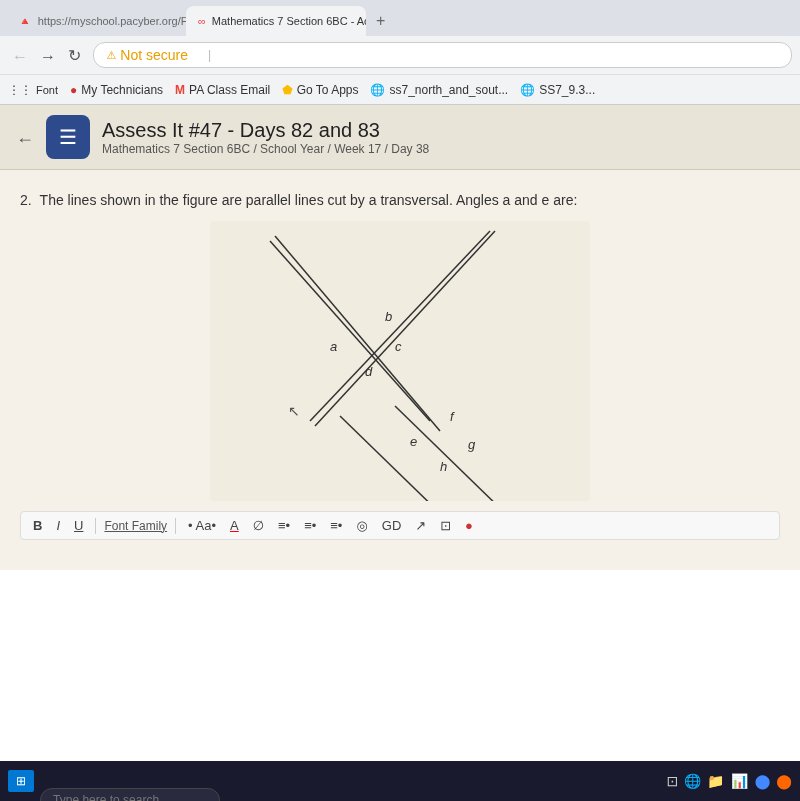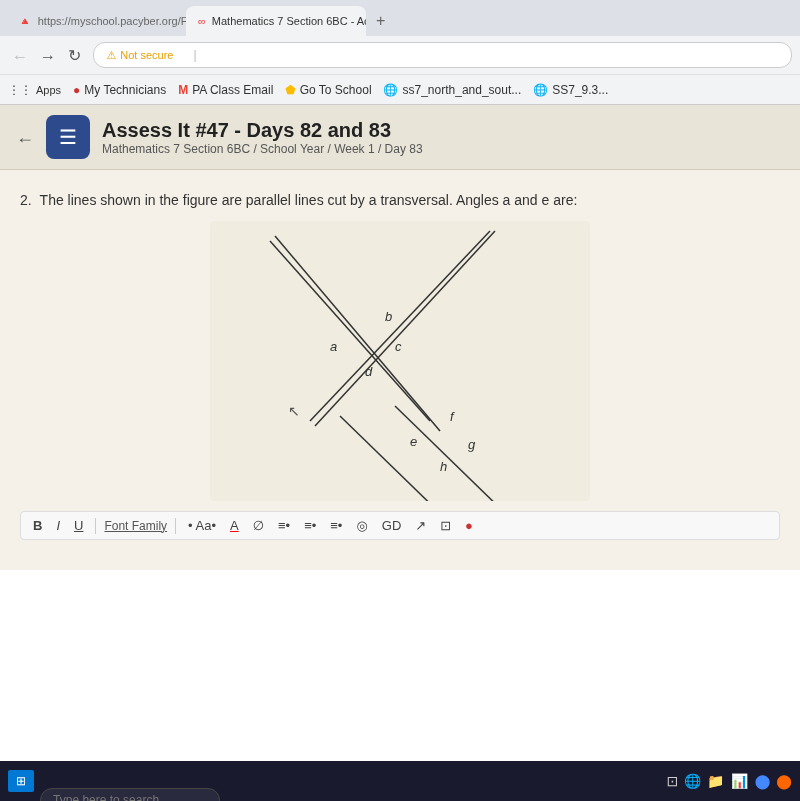--- a/index.html
+++ b/index.html
@@ -27,21 +27,21 @@
     
     .bookmarks-bar { display: flex; align-items: center; background: #f1f3f4; padding: 2px 8px; height: 30px; gap: 12px; border-top: 1px solid #e0e0e0; }
     .bookmark-item { display: flex; align-items: center; gap: 4px; font-size: 12px; color: #333; cursor: pointer; white-space: nowrap; }
     .bookmark-item .bk-icon { font-size: 12px; }
     .bookmark-item.apps-icon { font-size: 11px; }
 
     
     .course-header { background: #e8e4d8; display: flex; align-items: center; padding: 10px 16px; gap: 12px; border-bottom: 1px solid #d0c8b8; }
     .back-btn { font-size: 18px; color: #555; cursor: pointer; }
     .course-icon { width: 44px; height: 44px; background: #2c4a8c; border-radius: 8px; display: flex; align-items: center; justify-content: center; color: white; font-size: 20px; }
-    .course-info h1 { font-size: 20px; font-weight: bold; color: #222; }
+    .course-info h1 { font-size: 20px; font-weight: normal; color: #222; }
     .course-info p { font-size: 12px; color: #555; }
 
     
     .main-area { padding: 20px 20px; background: #f5f0e8; min-height: 400px; }
     .question-text { font-size: 14px; color: #333; margin-bottom: 8px; line-height: 1.5; }
 
     
     .figure-area { position: relative; width: 380px; height: 280px; margin: 10px auto; }
 
     
@@ -80,41 +80,41 @@
     </div>
 
     <div class="address-bar">
       <div class="nav-buttons">
         <button class="nav-btn disabled">←</button>
         <button class="nav-btn">→</button>
         <button class="nav-btn">↻</button>
       </div>
       <div class="address-input">
         <span class="security-icon">⚠</span>
-        <span style="font-size:11px;color:#e8a000;margin-right:20px;">Not secure</span>
+        <span style="font-size:14px;color:#e8a000;margin-right:20px;">Not secure</span>
         <span style="color:#bbb;margin-right:4px;">|</span>
       </div>
     </div>
 
     <div class="bookmarks-bar">
       <div class="bookmark-item apps-icon">
         <span class="bk-icon">⋮⋮</span>
-        <span>Apps</span>
+        <span>Font</span>
       </div>
       <div class="bookmark-item">
         <span class="bk-icon" style="color:#cc3333;">●</span>
         <span>My Technicians</span>
       </div>
       <div class="bookmark-item">
         <span class="bk-icon" style="font-weight:bold;color:#ea4335;">M</span>
         <span>PA Class Email</span>
       </div>
       <div class="bookmark-item">
         <span class="bk-icon" style="color:#fbbc04;">⬟</span>
-        <span>Go To School</span>
+        <span>Go To Apps</span>
       </div>
       <div class="bookmark-item">
         <span class="bk-icon" style="color:#1a73e8;">🌐</span>
         <span>ss7_north_and_sout...</span>
       </div>
       <div class="bookmark-item">
         <span class="bk-icon" style="color:#1a73e8;">🌐</span>
         <span>SS7_9.3...</span>
       </div>
     </div>
@@ -122,21 +122,21 @@
 
   <div style="background:#f0ebe0; flex:1;">
 
     <div class="course-header">
       <span class="back-btn">←</span>
       <div class="course-icon">
         <span>☰</span>
       </div>
       <div class="course-info">
         <h1>Assess It #47 - Days 82 and 83</h1>
-        <p>Mathematics 7 Section 6BC / School Year / Week 1 / Day 83</p>
+        <p>Mathematics 7 Section 6BC / School Year / Week 17 / Day 38</p>
       </div>
     </div>
 
     <div class="main-area">
 
       <p class="question-text">
         <span>2.</span>
         <span style="margin-left:4px;">The lines shown in the figure are parallel lines cut by a transversal.  Angles a and e are:</span>
       </p>
 

